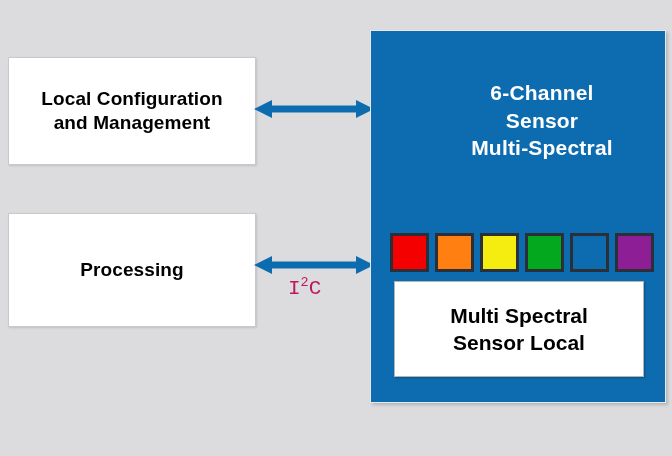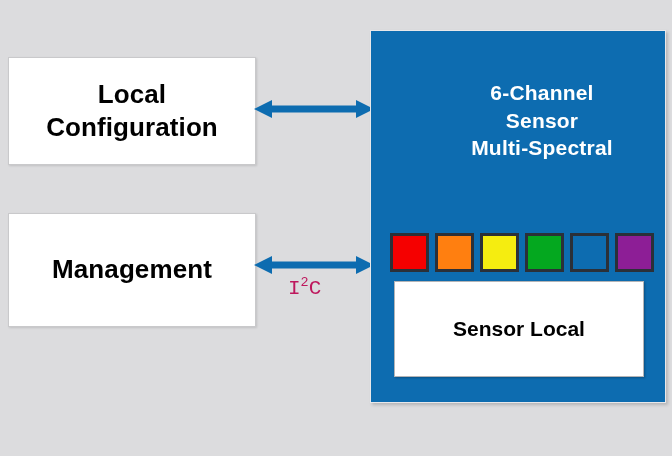--- a/index.html
+++ b/index.html
@@ -24,21 +24,21 @@
     position: absolute;
     background: #ffffff;
     border: 1px solid #c9c9cb;
     box-shadow: 1px 1px 2px rgba(0,0,0,0.12);
     display: flex;
     align-items: center;
     justify-content: center;
     text-align: center;
     color: #000000;
     font-weight: bold;
-    font-size: 26px;
+    font-size: 19px;
     line-height: 1.28;
     letter-spacing: 0.1px;
   }
   #box-local-config {
     left: 8px;
     top: 57px;
     width: 246px;
     height: 106px;
   }
   #box-applications {
@@ -138,26 +138,27 @@
   #array-box span { display: block; }
 </style>
 </head>
 <body>
 
 <div id="diagram">
 
   <div id="box-local-config" class="host-box">
     <div>
       <span class="line1">Local Configuration</span>
+      <span class="line2">and Management</span>
     </div>
   </div>
 
   <div id="box-applications" class="host-box">
     <div>
-      <span class="line2">Management</span>
+      <span class="line2">Processing</span>
     </div>
   </div>
 
   <div id="arrow-config" class="arrow">
     <svg width="120" height="26" viewBox="0 0 120 26">
       <polygon points="0,13 18,4 18,9.5 102,9.5 102,4 120,13 102,22 102,16.5 18,16.5 18,22" fill="#0d6cb0"></polygon>
     </svg>
   </div>
 
   <div id="arrow-i2c" class="arrow">
@@ -180,18 +181,19 @@
       <div class="swatch" style="background: rgb(245, 0, 0);"></div>
       <div class="swatch" style="background: rgb(255, 127, 16);"></div>
       <div class="swatch" style="background: rgb(245, 237, 16);"></div>
       <div class="swatch" style="background: rgb(4, 168, 31);"></div>
       <div class="swatch" style="background: rgb(13, 108, 176);"></div>
       <div class="swatch" style="background: rgb(141, 30, 150);"></div>
     </div>
 
     <div id="array-box">
       <div>
+        <span>Multi Spectral</span>
         <span>Sensor Local</span>
       </div>
     </div>
 
   </div>
 </div>
 
 </body></html>

